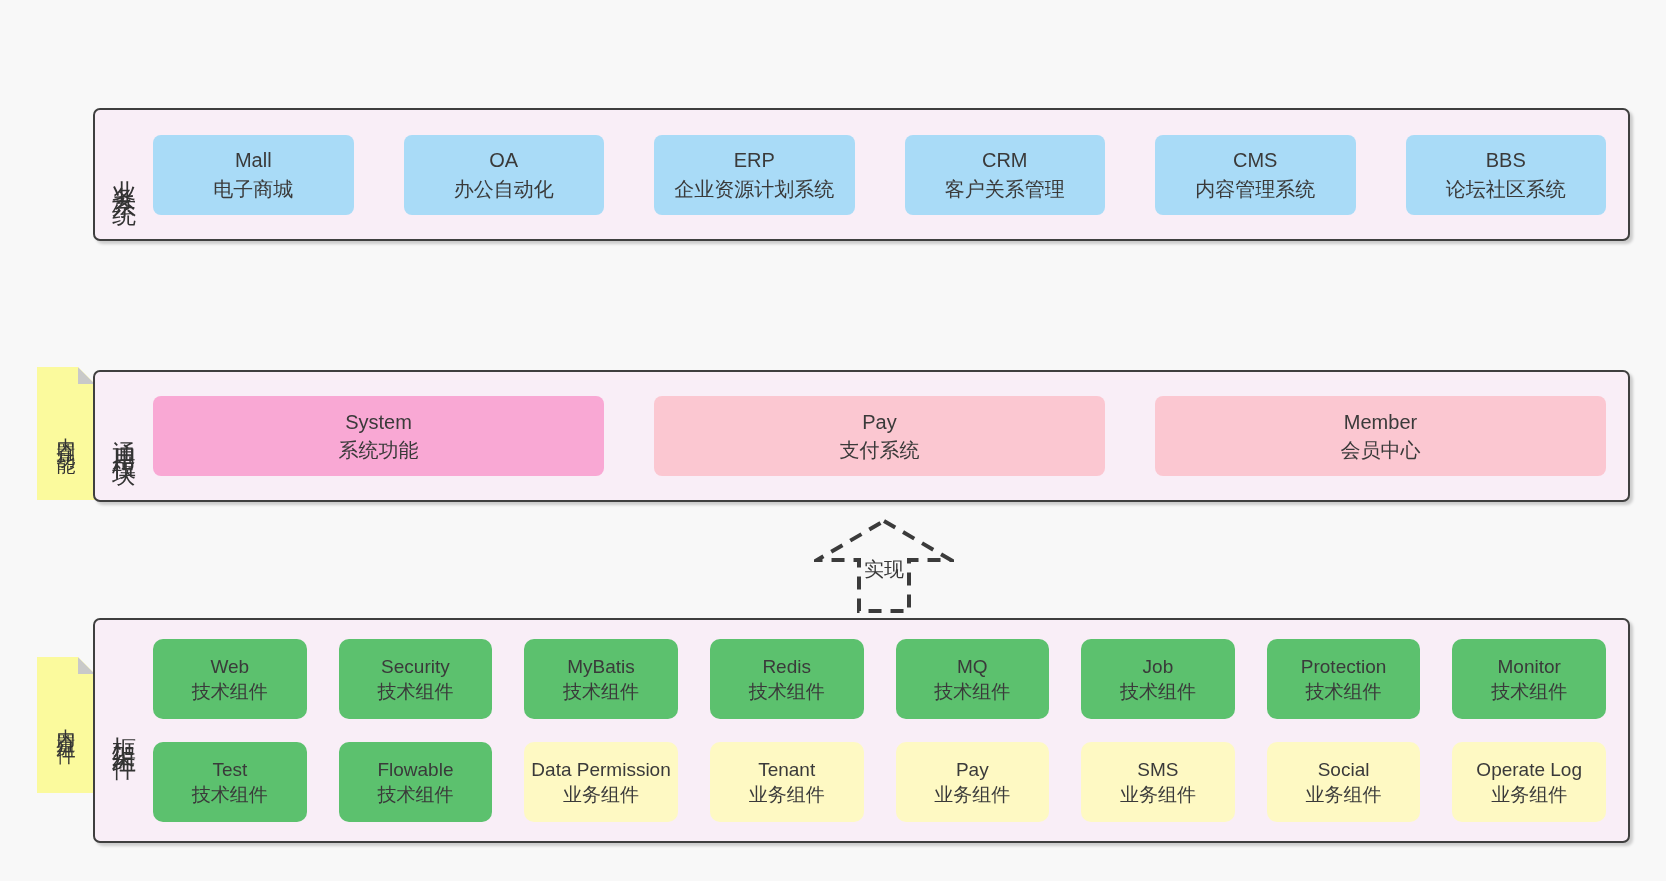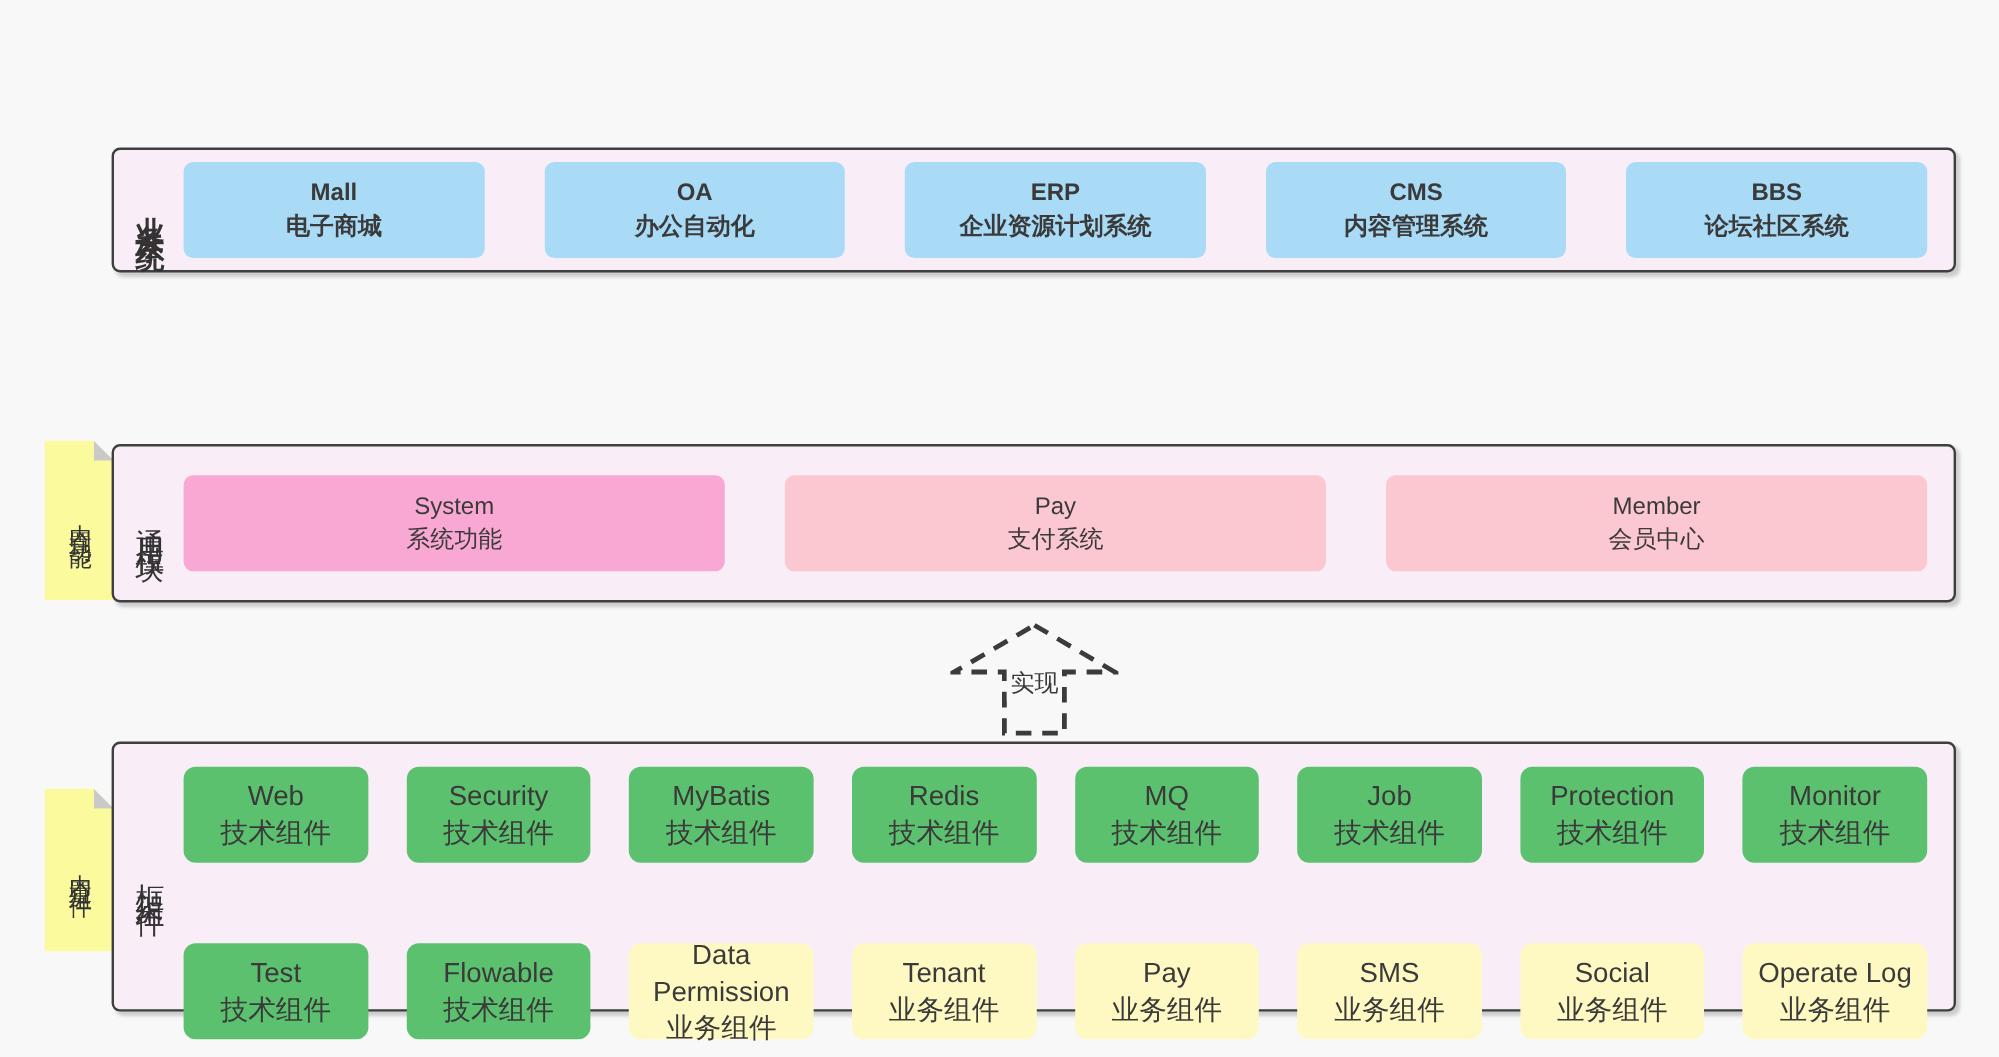--- a/index.html
+++ b/index.html
@@ -2,38 +2,38 @@
 <html><head>
 <meta charset="utf-8">
 <style>
   html,body{margin:0;padding:0;background:#f8f8f8;font-family:"Liberation Sans","DejaVu Sans",sans-serif;}
   .canvas{position:relative;width:1666px;height:881px;background:#f8f8f8;overflow:hidden;color:#3a3a3a;}
 
   
   .layer{position:absolute;left:93px;width:1537px;box-sizing:border-box;
          background:#f9eef7;border:2px solid #3f3f3f;border-radius:7px;
          box-shadow:3px 3px 3px rgba(0,0,0,.18);display:flex;}
-  .layer-business{top:123px;height:104px;font-weight:bold;}
+  .layer-business{top:108px;height:133px;}
   .layer-modules{top:370px;height:132px;}
   .layer-components{top:618px;height:225px;}
 
   .layer-label{width:58px;display:flex;align-items:center;justify-content:center;
                font-size:24px;color:#333;
                writing-mode:vertical-rl;text-orientation:upright;letter-spacing:7px;
                margin:0 auto;}
   .label-wrap{width:58px;display:flex;align-items:center;justify-content:center;flex:0 0 58px;}
 
   .boxes{flex:1;display:flex;align-items:center;gap:50px;padding-right:22px;}
   .rows{flex:1;display:flex;flex-direction:column;justify-content:center;gap:23px;padding-right:22px;}
   .row{display:flex;gap:32px;}
 
   .box{flex:1;height:80px;border-radius:8px;display:flex;flex-direction:column;
        align-items:center;justify-content:center;text-align:center;
        font-size:20px;line-height:1.42;color:#3a3a3a;}
-  .row .box{font-size:23px;line-height:1.34;border-radius:10px;margin-top:44px;}
+  .row .box{font-size:19px;line-height:1.34;border-radius:10px;}
   .b-blue{background:#a9dbf7;}
   .b-red{background:#f9a8d4;}
   .b-pink{background:#fbc7d1;}
   .b-green{background:#5cc16e;}
   .b-lgreen{background:#fef9c3;}
   .box .cn{display:block;}
   .box .en{display:block;padding:0 6px;}
 
   
   .note{position:absolute;left:37px;width:58px;background:#fbfa9d;
@@ -42,21 +42,21 @@
   .note-modules{top:367px;height:133px;}
   .note-components{top:657px;height:136px;}
   .note-fold{position:absolute;top:0;right:0;width:17px;height:17px;background:#c9c9c9;
              clip-path:polygon(0 0,100% 100%,0 100%);}
   .note-text{font-size:19px;color:#333;writing-mode:vertical-rl;text-orientation:upright;
              letter-spacing:6px;}
 
   
   .arrow{position:absolute;width:140px;height:96px;}
   .arrow-build{left:807px;top:271px;}
-  .arrow-implement{left:792px;top:518px;}
+  .arrow-implement{left:814px;top:518px;}
   .arrow svg{display:block;width:140px;height:96px;}
   .arrow-label{position:absolute;top:37px;left:50%;transform:translateX(-50%);
                background:#f8f8f8;padding:1px 3px;font-size:20px;color:#3a3a3a;white-space:nowrap;}
 </style>
 </head>
 <body>
 
 <div class="canvas">
 
   <div class="note note-modules">
@@ -79,20 +79,24 @@
       </div>
       <div class="box b-blue">
         <span class="en">OA</span>
         <span class="cn">办公自动化</span>
       </div>
       <div class="box b-blue">
         <span class="en">ERP</span>
         <span class="cn">企业资源计划系统</span>
       </div>
       <div class="box b-blue">
+        <span class="en">CRM</span>
+        <span class="cn">客户关系管理</span>
+      </div>
+      <div class="box b-blue">
         <span class="en">CMS</span>
         <span class="cn">内容管理系统</span>
       </div>
       <div class="box b-blue">
         <span class="en">BBS</span>
         <span class="cn">论坛社区系统</span>
       </div>
     </div>
   </div>
 

